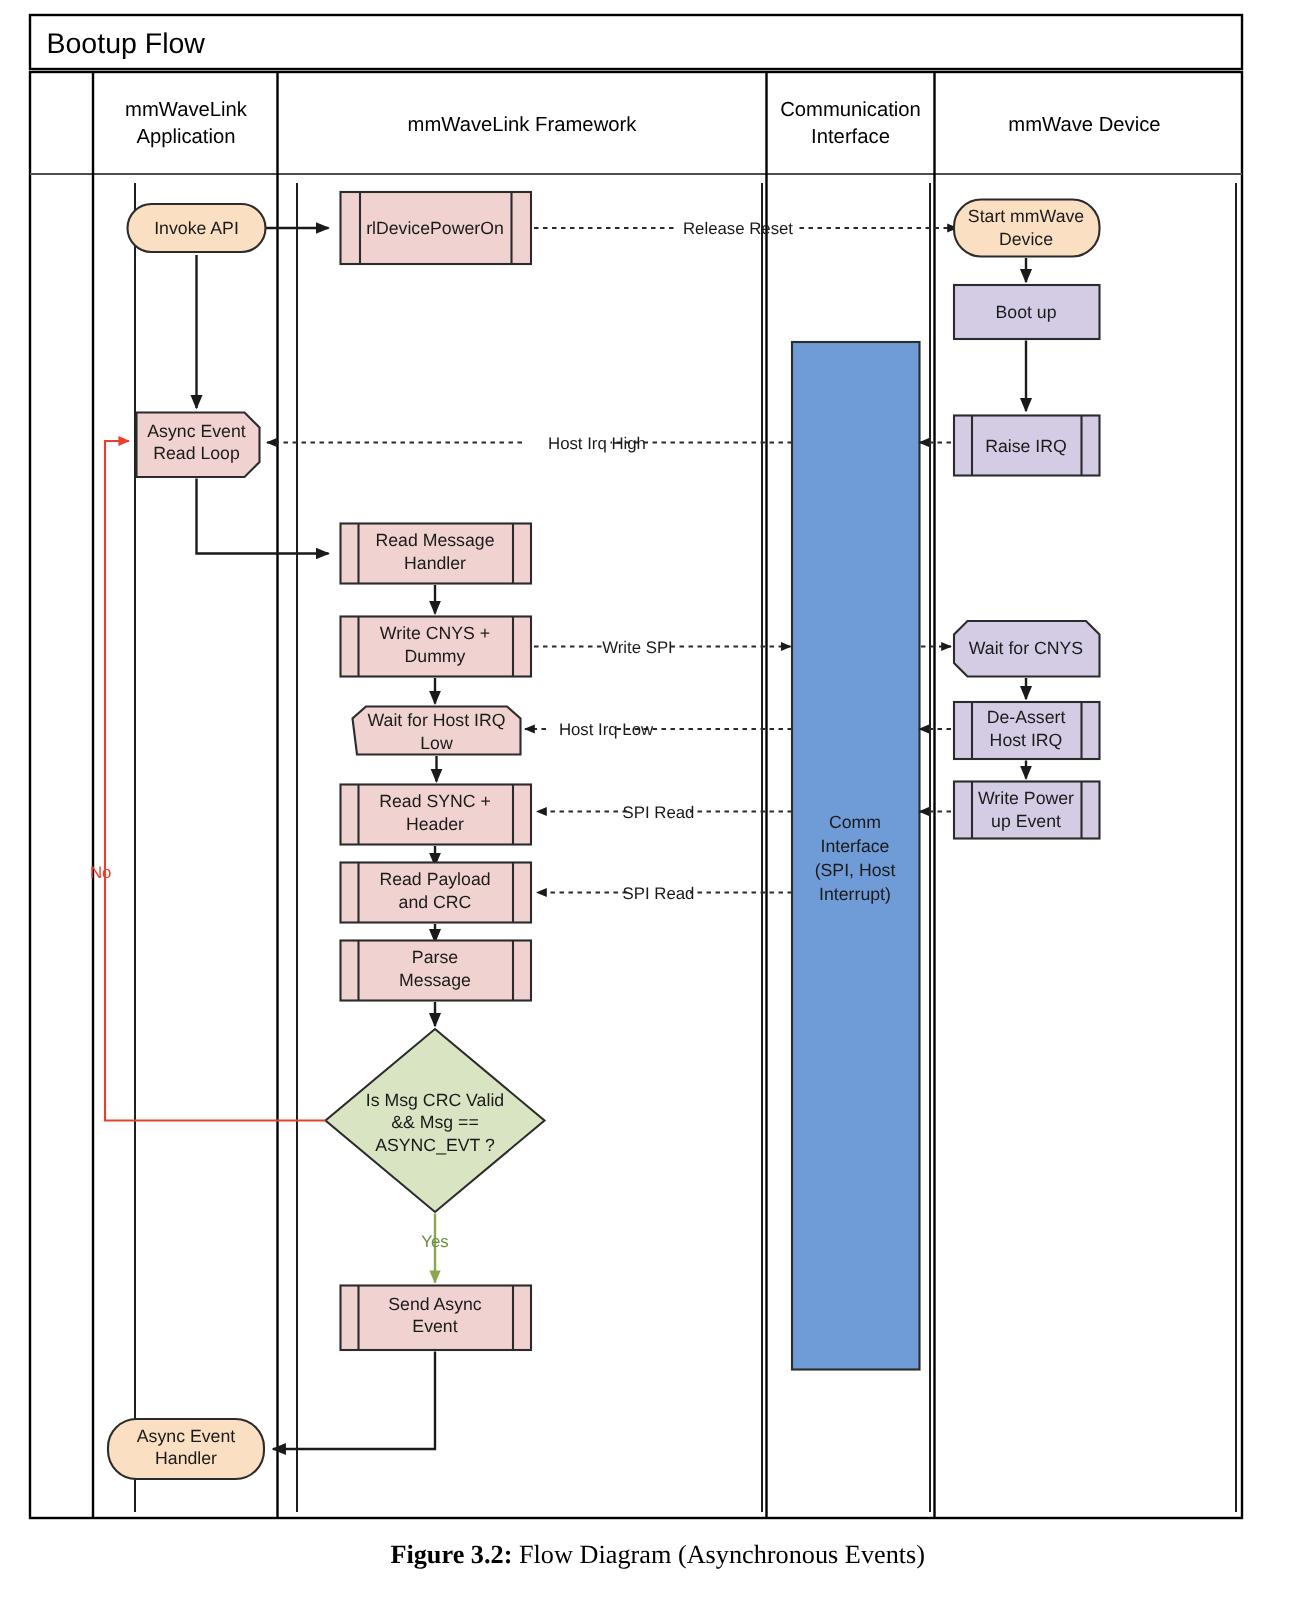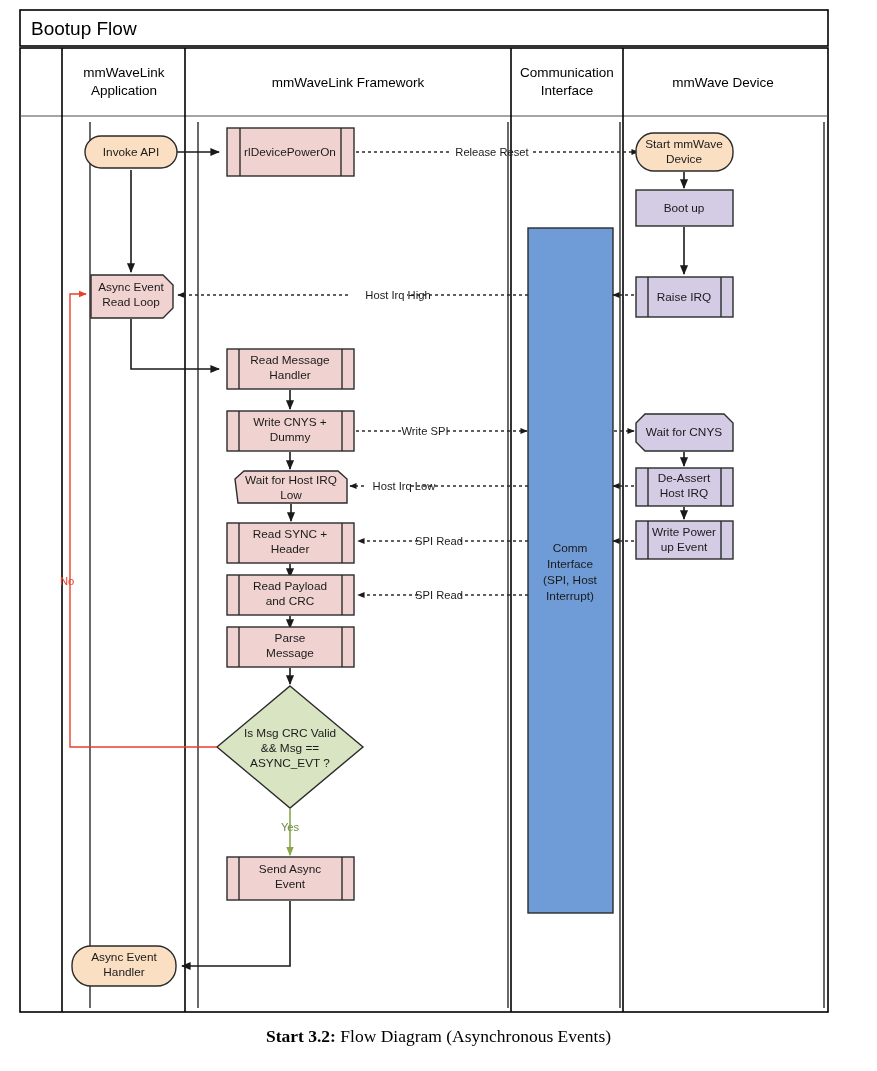--- a/index.html
+++ b/index.html
@@ -332,17 +332,17 @@
 
   <g>
     <rect class="shape-orange" x="72" y="946" width="104" height="40" rx="19" ry="19"></rect>
     <text class="node-label" x="124" y="961">Async Event</text>
     <text class="node-label" x="124" y="976">Handler</text>
   </g>
 
 </svg>
 
 <div class="caption">
-  <b>Start 3.2:</b>
+  <b>Figure 3.2:</b>
   <span>Flow Diagram (Asynchronous Events)</span>
 </div>
 
 </div>
 
 </body></html>

